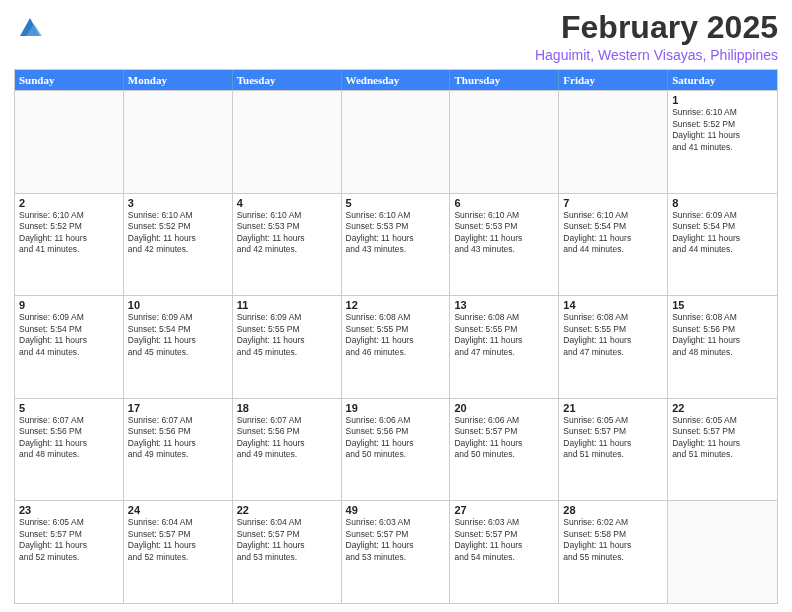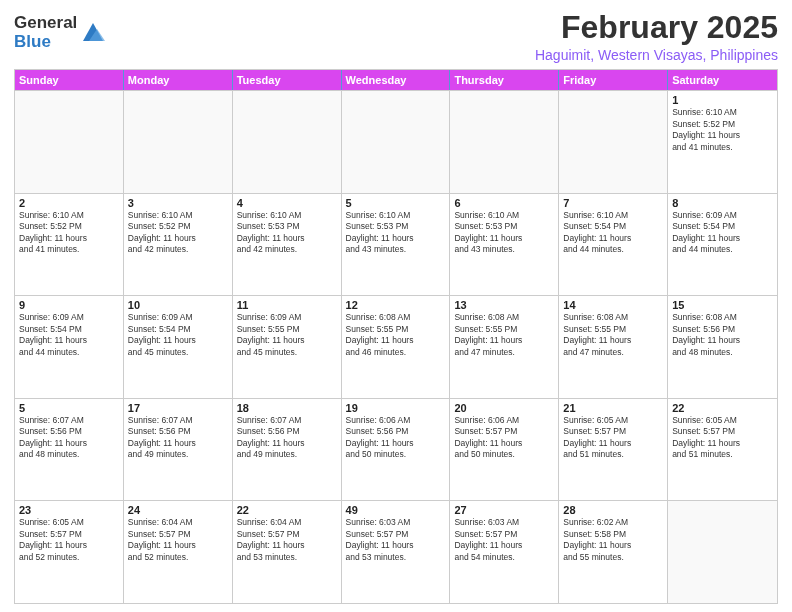--- a/index.html
+++ b/index.html
@@ -54,21 +54,22 @@
     }
     .calendar {
       flex: 1;
       display: flex;
       flex-direction: column;
       border: 1px solid #ccc;
     }
     .cal-header {
       display: grid;
       grid-template-columns: repeat(7, 1fr);
-      background: #d946ef;
+      background: #3b82f6;
+      font-family: Liberation Serif, serif;
     }
     .cal-header-cell {
       color: #fff;
       font-size: 11px;
       font-weight: bold;
       padding: 4px 4px;
       text-align: left;
       border-right: 1px solid #5599d4;
     }
     .cal-header-cell:last-child { border-right: none; }
@@ -104,24 +105,20 @@
       color: #333;
       line-height: 1.35;
     }
   </style>
 </head>
 <body>
 
 <div class="page">
   <div class="header">
     <div class="logo">
-      <div class="logo-text">
-        <span style="font-size:17px;font-weight:bold;color:#333;">General</span>
-        <span style="font-size:17px;font-weight:bold;color:#2e7bc4;">Blue</span>
-      </div>
       <svg class="logo-icon" viewBox="0 0 28 28">
         <polygon points="4,22 14,4 24,22" fill="#2e7bc4"></polygon>
         <polygon points="10,22 18,10 26,22" fill="#5ba3e0" opacity="0.7"></polygon>
       </svg>
     </div>
     <div class="title-block">
       <div class="main-title">February 2025</div>
       <div class="sub-title">Haguimit, Western Visayas, Philippines</div>
     </div>
   </div>

